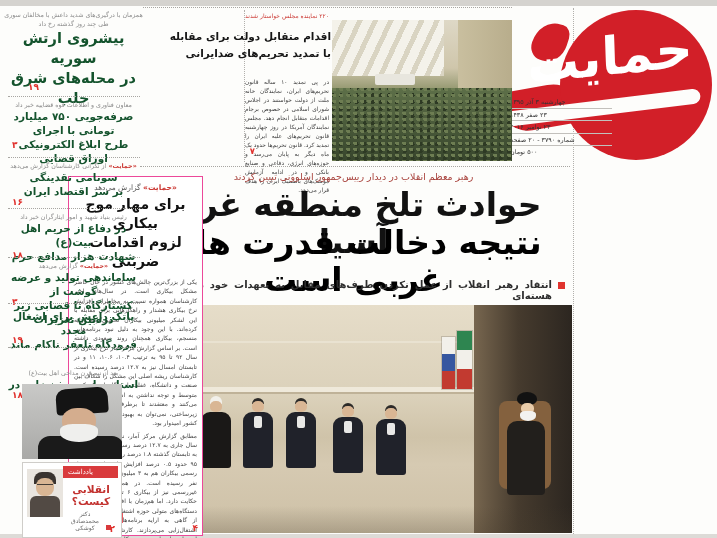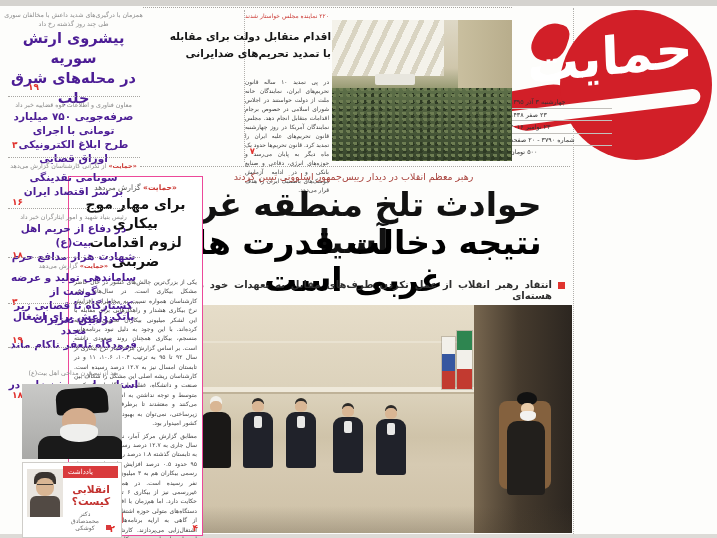--- a/index.html
+++ b/index.html
@@ -25,21 +25,21 @@
                font-weight:bold;transform:rotate(-6deg) skewX(-4deg);line-height:56px;text-align:center;}
   .dateblock{position:absolute;top:96px;right:105px;width:104px;}
   .dateblock .drow{font-size:6.4px;color:#333;text-align:left;padding:2px 2px 1.5px 2px;
                    border-bottom:1px solid #c2c0bc;white-space:nowrap;}
   .dateblock .drow:last-child{border-bottom:none;}
 
   
   .litem{position:absolute;right:574px;left:4px;text-align:center;}
   .litem .kick{font-size:6.3px;color:#8b8b8b;line-height:9px;}
   .litem .kick .brand{color:#cc3b36;font-weight:bold;}
-  .litem .title{font-weight:bold;color:#4c1d95;letter-spacing:-0.2px;}
+  .litem .title{font-weight:bold;color:#14532d;letter-spacing:-0.2px;}
   .litem .ref{position:absolute;color:#e0312d;font-weight:bold;font-size:9px;}
   .t-big{font-size:14.5px;line-height:20px;}
   .t-mid{font-size:10.5px;line-height:14px;}
   .t-red{color:#a63a33;}
 
   .photo-man{position:absolute;top:384px;right:595px;left:22px;height:75px;
              background:linear-gradient(180deg,#c9c9c7,#a9a9a7);overflow:hidden;}
   .man-hat{position:absolute;top:4px;left:34px;width:52px;height:26px;background:#141414;
            border-radius:10px 10px 4px 4px;transform:rotate(-4deg);}
   .man-face{position:absolute;top:24px;left:40px;width:34px;height:26px;background:#d4ad8e;border-radius:45%;}

